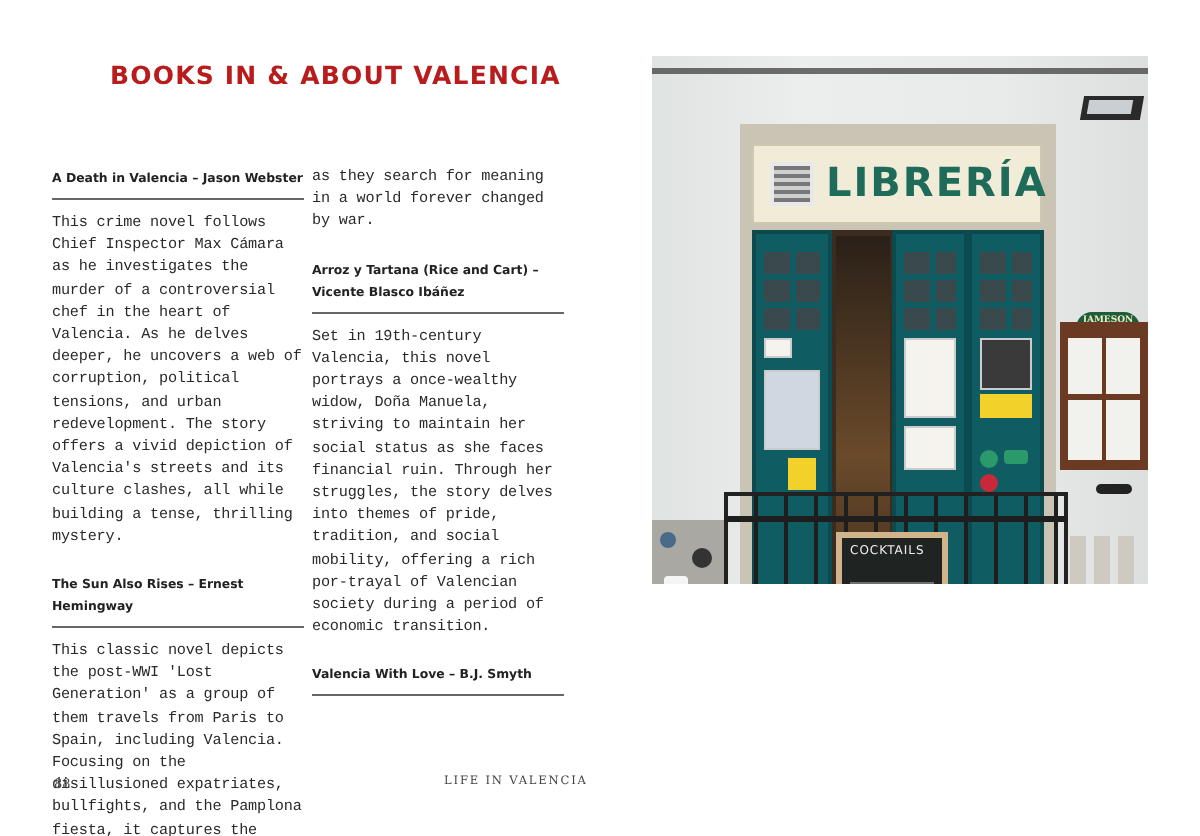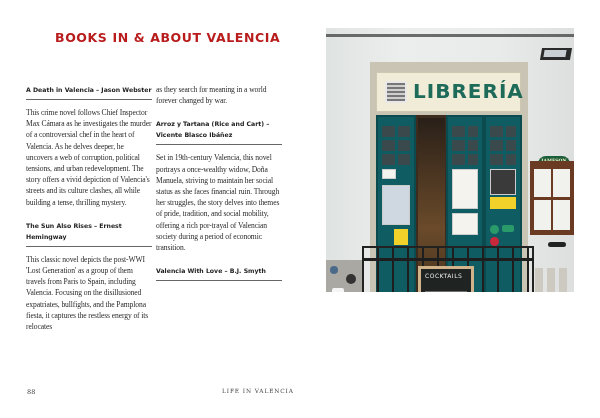--- a/index.html
+++ b/index.html
@@ -15,21 +15,21 @@
     .col { position: absolute; top: 84px; width: 126px; }
     .col-1 { left: 26px; }
     .col-2 { left: 156px; }
 
     .book-heading {
       font-family: "DejaVu Sans", sans-serif; font-weight: bold;
       font-size: 6.2px; line-height: 11px; color: #222;
       padding-bottom: 4px; border-bottom: 0.8px solid #666; margin-bottom: 7px;
     }
     .book-body {
-      font-family: Liberation Serif, serif;
+      font-family: Liberation Mono, monospace;
       font-size: 7.6px; line-height: 11.2px; color: #2a2a2a;
       margin-bottom: 12px;
       letter-spacing: -0.1px;
     }
     .col-2 .cont { margin-bottom: 12px; }
 
     .footer-page { position: absolute; left: 27px; top: 388px; font-family: "DejaVu Serif", serif; font-size: 6.5px; color: #444; }
     .footer-title { position: absolute; left: 222px; top: 388px; font-family: "DejaVu Serif", serif; font-size: 5.8px; letter-spacing: 0.9px; color: #444; }
 
     

